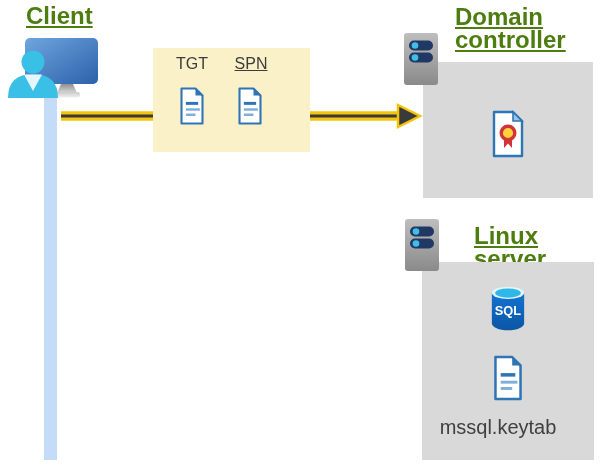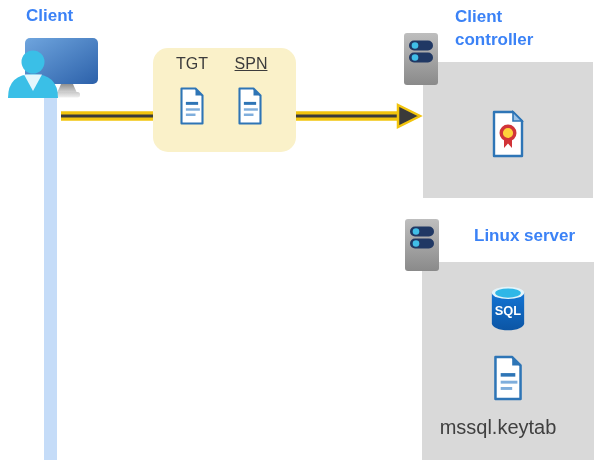--- a/index.html
+++ b/index.html
@@ -1,29 +1,29 @@
 <!DOCTYPE html>
 <html><head>
 <meta charset="utf-8">
 <style>
   html,body{margin:0;padding:0;background:#fff;}
   #canvas{
     position:relative;width:600px;height:468px;background:#ffffff;overflow:hidden;
     font-family:"Liberation Sans","DejaVu Sans",sans-serif;
   }
   .abs{position:absolute;}
-  .bold-label{font-size:17px;font-weight:700;color:#3b82f6;line-height:23px;}
+  .bold-label{font-size:24px;font-weight:700;color:#4d7c0f;line-height:23px;text-decoration:underline;}
   
   .client-label{left:26px;top:4px;}
   .client-bar{left:44px;top:91px;width:13px;height:369px;background:#c5dcf8;z-index:1;}
   .client-icon{left:4px;top:32px;width:96px;height:70px;z-index:3;}
   
   .arrow-svg{left:0;top:98px;width:430px;height:36px;z-index:2;}
   
-  .ticket-box{left:153px;top:48px;width:143px;height:104px;background:#faf1c9;z-index:3;border-radius:15px;}
+  .ticket-box{left:153px;top:48px;width:157px;height:104px;background:#faf1c9;z-index:3;}
   .ticket-label{position:absolute;top:7px;width:56px;text-align:center;font-size:16px;color:#3c3c3c;}
   .tgt-label{left:11px;}
   .spn-label{left:70px;text-decoration:underline;}
   .tgt-doc{position:absolute;left:25px;top:36px;width:28px;height:44px;}
   .spn-doc{position:absolute;left:83px;top:36px;width:28px;height:44px;}
   
   .dc-label{left:455px;top:5px;width:130px;}
   .dc-box{left:423px;top:62px;width:170px;height:136px;background:#d9d9d9;z-index:1;}
   .dc-server-icon{left:403px;top:32px;width:36px;height:54px;z-index:4;}
   .cert-icon{left:490px;top:110px;width:36px;height:48px;z-index:2;}
@@ -90,21 +90,21 @@
     </svg>
     <svg class="spn-doc" viewBox="0 0 32 44">
       <path d="M4 2 H20 L28 10 V42 H4 Z" fill="#ffffff" stroke="#2e75b6" stroke-width="2.4" stroke-linejoin="round"></path>
       <path d="M20 2 L20 10 L28 10 Z" fill="#2e75b6"></path>
       <line x1="9" y1="19" x2="23" y2="19" stroke="#2e75b6" stroke-width="3.4"></line>
       <line x1="9" y1="26" x2="25" y2="26" stroke="#7faedc" stroke-width="2.8"></line>
       <line x1="9" y1="32" x2="20" y2="32" stroke="#7faedc" stroke-width="2.8"></line>
     </svg>
   </div>
 
-  <div class="abs bold-label dc-label">Client controller</div>
+  <div class="abs bold-label dc-label">Domain controller</div>
   <div class="abs dc-box"></div>
   <svg class="abs dc-server-icon" viewBox="0 0 36 54">
     <defs>
       <linearGradient id="srvGradA" x1="0" y1="0" x2="0" y2="1">
         <stop offset="0" stop-color="#bebebe"></stop>
           <stop offset="1" stop-color="#8a8a8a"></stop>
       </linearGradient>
     </defs>
     <rect x="1" y="1" width="34" height="52" rx="3" fill="url(#srvGradA)"></rect>
     <rect x="6" y="8.5" width="24" height="10" rx="5" fill="#203864"></rect>

